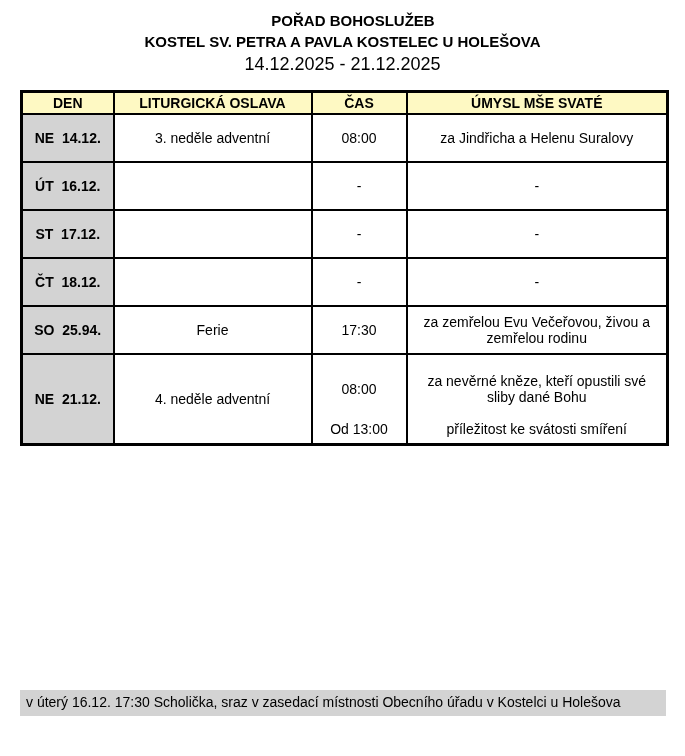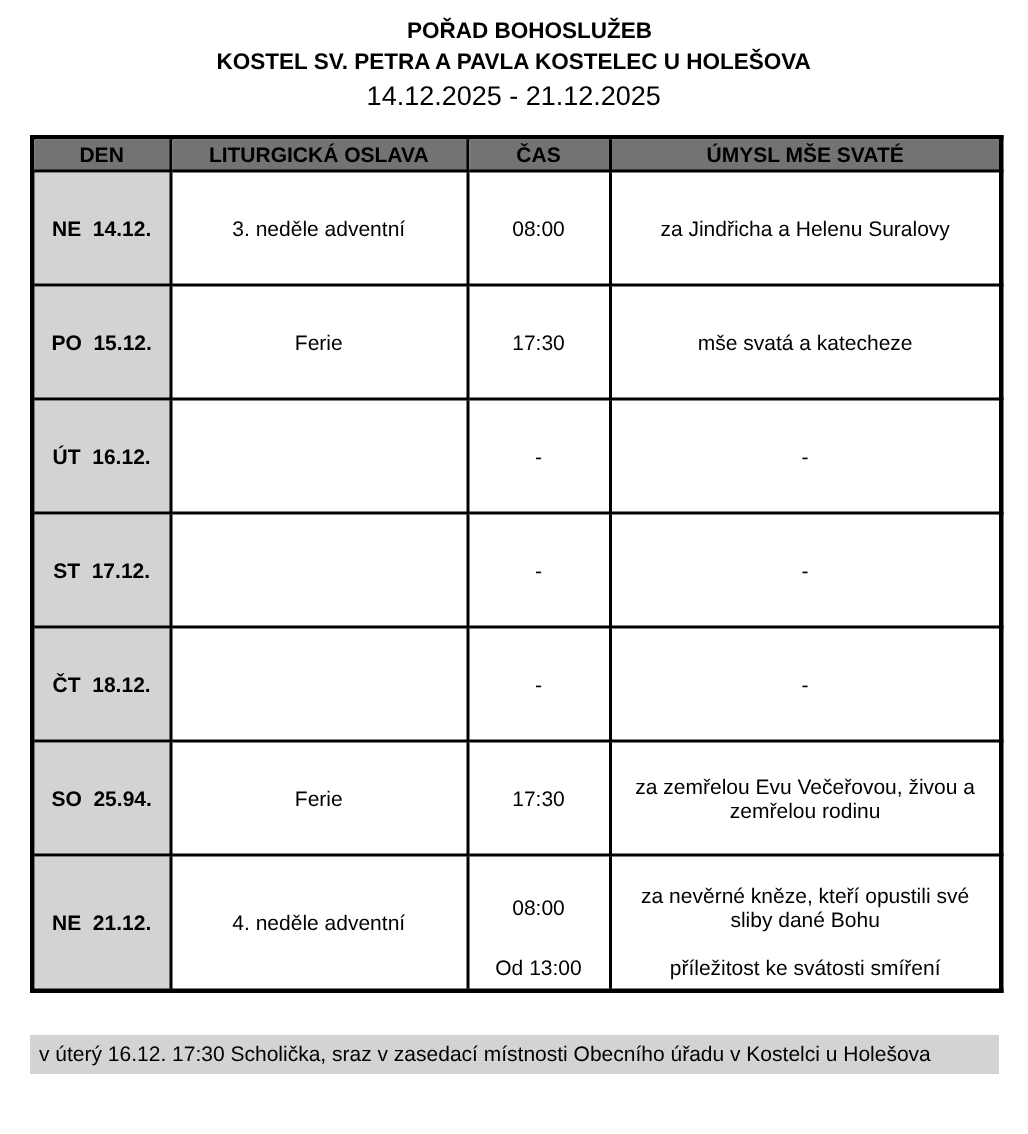--- a/index.html
+++ b/index.html
@@ -26,28 +26,28 @@
     table-layout: fixed;
     border: 3px solid #000000;
     font-size: 14px;
   }
   table.schedule th, table.schedule td {
     border: 2px solid #000000;
     padding: 0 4px;
     overflow: hidden;
   }
   table.schedule th {
-    background: #737373;
+    background: #fef9c3;
     height: 22px;
     font-size: 14px;
     font-weight: bold;
     vertical-align: middle;
   }
   table.schedule td { vertical-align: middle; text-align: center; }
-  tr.sched-row { height: 76px; }
+  tr.sched-row { height: 48px; }
   tr.sched-row.tall { height: 88px; }
   td.day-cell {
     background: #d3d3d3;
     font-weight: bold;
     text-align: left;
     padding-left: 8px;
     white-space: pre;
   }
   td.stack-cell { padding: 0; height: inherit; vertical-align: top; }
   .stack {
@@ -107,26 +107,20 @@
       </tr>
     </thead>
     <tbody id="schedule-body">
         <tr class="sched-row">
           <td class="day-cell">NE  14.12.</td>
           <td>3. neděle adventní</td>
           <td>08:00</td>
           <td>za Jindřicha a Helenu Suralovy</td>
         </tr>
         <tr class="sched-row">
-          <td class="day-cell">PO  15.12.</td>
-          <td>Ferie</td>
-          <td>17:30</td>
-          <td>mše svatá a katecheze</td>
-        </tr>
-        <tr class="sched-row">
           <td class="day-cell">ÚT  16.12.</td>
           <td></td>
           <td>-</td>
           <td>-</td>
         </tr>
         <tr class="sched-row">
           <td class="day-cell">ST  17.12.</td>
           <td></td>
           <td>-</td>
           <td>-</td>

